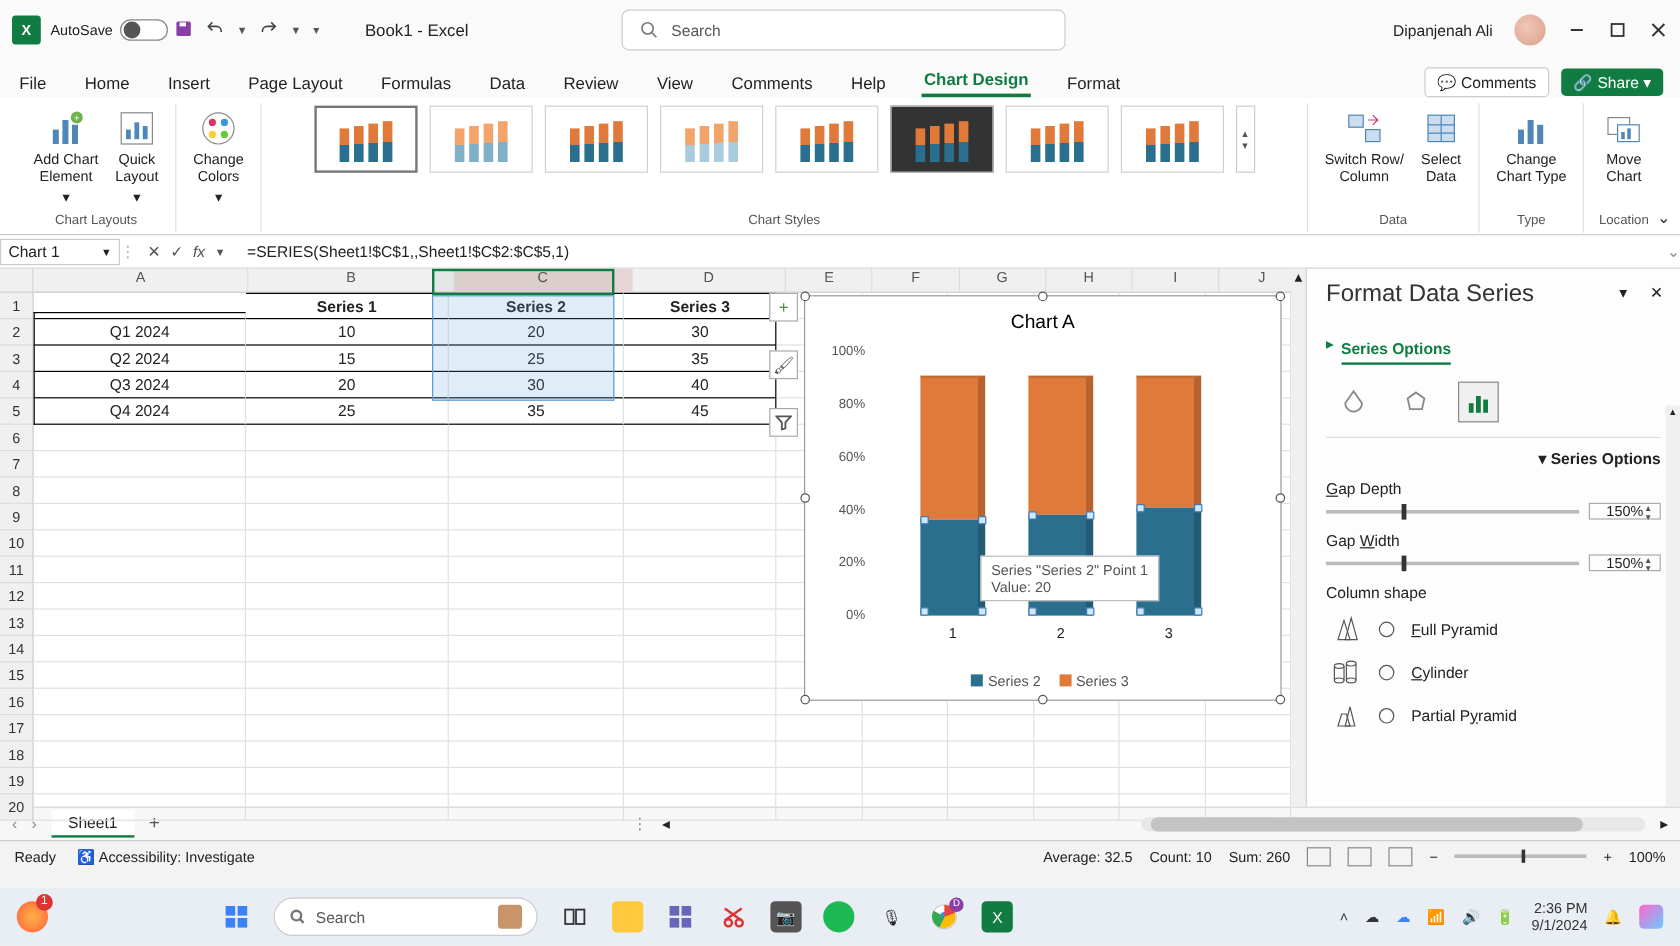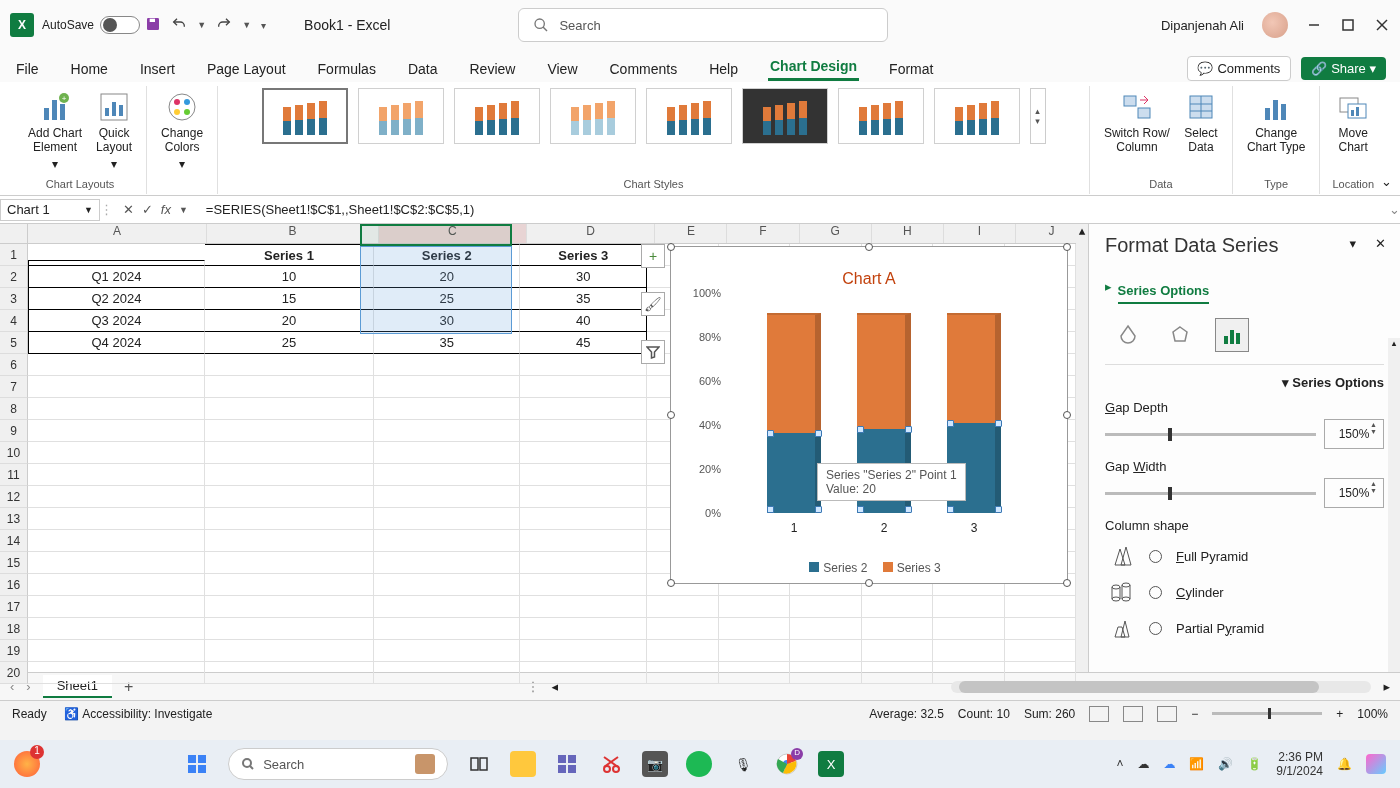--- a/index.html
+++ b/index.html
@@ -62,21 +62,21 @@
   .colA{width:184px;} .colB{width:176px;} .colC{width:152px;} .colD{width:132px;}
   .colR{width:74px;}
   .hdr { font-weight:bold; border-bottom:1px solid #000 !important;}
   .selrange { position:absolute; border:2px solid #107c41; background:rgba(16,124,65,0.06); pointer-events:none;}
   .vscroll { position:absolute; right:0; top:0; width:12px; bottom:0; background:#f0f0f0;}
   .vscroll .vt { position:absolute; top:0; width:100%; height:12px; display:flex; align-items:center; justify-content:center;}
 
   
   .chart { position:absolute; left:670px; top:22px; width:398px; height:338px; background:#fff; border:1px solid #999;}
   .chart .handles div { position:absolute; width:8px; height:8px; background:#fff; border:1px solid #555; border-radius:50%;}
-  .chart-title { text-align:center; font-size:16px; color:#c2410c; margin-top:23px;}
+  .chart-title { text-align:center; font-size:16px; color:#000000; margin-top:13px;}
   .plot { position:absolute; left:56px; top:46px; width:320px; height:220px;}
   .yax { position:absolute; left:20px; top:46px; height:220px; width:34px;}
   .yax div { position:absolute; right:4px; font-size:11px; color:#555; transform:translateY(-50%);}
   .stack { position:absolute; bottom:0; width:54px;}
   .seg2 { background:#2b6f8f;}
   .seg3 { background:#e07a3a; border-top:2px solid rgba(0,0,0,0.12); border-right:6px solid rgba(0,0,0,0.18);}
   .seg2 { border-right:6px solid rgba(0,0,0,0.18);}
   .xcat { position:absolute; bottom:-22px; font-size:12px; width:60px; text-align:center;}
   .legend { position:absolute; bottom:8px; width:100%; text-align:center; font-size:12px; color:#555;}
   .legend span.sw { display:inline-block; width:10px; height:10px; margin:0 4px 0 12px;}
@@ -93,21 +93,21 @@
   .tabicons { display:flex; gap:18px; margin:14px 0 12px 6px;}
   .tabicon { width:34px; height:34px; border:1px solid transparent; display:flex; align-items:center; justify-content:center;}
   .tabicon.active { border:1px solid #888; background:#f0f0f0;}
   .pane hr { border:none; border-top:1px solid #ddd; margin:4px 0 10px 0;}
   .collapse { font-weight:600; font-size:13px; margin-bottom:10px;text-align:right;}
   .slrow { margin:6px 0 10px 0;}
   .slrow label { font-size:13px; display:block; margin-bottom:4px;}
   .slider { display:flex; align-items:center; gap:8px;}
   .track { flex:1; height:3px; background:#bbb; position:relative;}
   .track .kn { position:absolute; top:-5px; width:4px; height:13px; background:#333;}
-  .valbox { width:60px; height:30px; border:1px solid #aaa; display:flex; align-items:center; justify-content:center; font-size:12px; position:relative;}
+  .valbox { width:60px; height:14px; border:1px solid #aaa; display:flex; align-items:center; justify-content:center; font-size:12px; position:relative;}
   .spin { position:absolute; right:1px; top:1px; bottom:1px; width:12px; display:flex; flex-direction:column; font-size:7px; color:#555;}
   .shape-opts { margin-top:10px;}
   .shape-row { display:flex; align-items:center; gap:14px; margin:10px 0; font-size:13px;}
   .shape-ic { width:30px; display:flex; justify-content:center;}
   .radio { width:13px; height:13px; border:1px solid #555; border-radius:50%; display:inline-flex; align-items:center; justify-content:center;}
   .radio.sel::after { content:""; width:7px; height:7px; background:#107c41; border-radius:50%;}
   .pane-scroll { position:absolute; right:0; top:114px; bottom:0; width:12px; background:#f0f0f0;}
 
   
   .sheettabs { height:28px; background:#f7f7f7; border-top:1px solid #ccc; display:flex; align-items:center; padding:0 10px; gap:12px; font-size:13px;}

